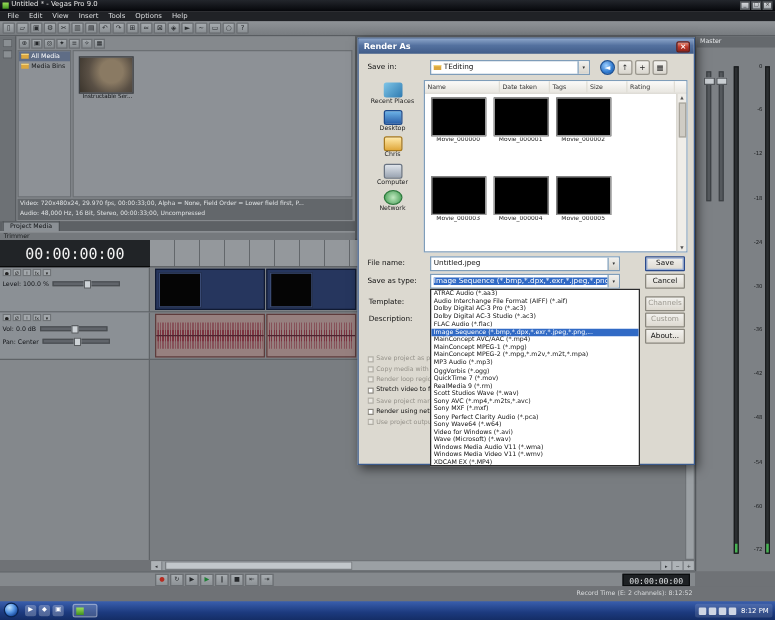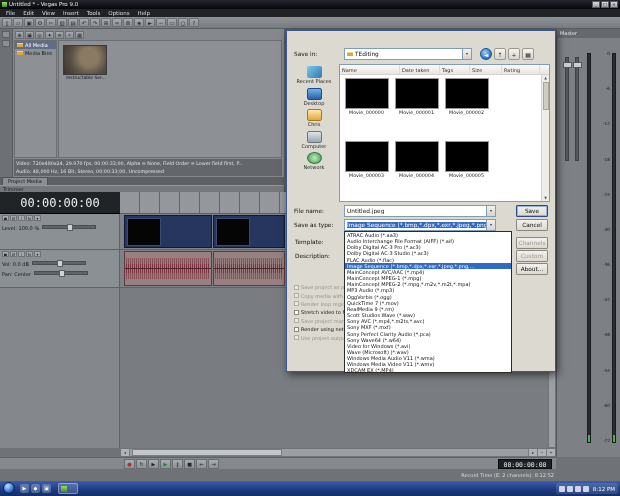--- a/index.html
+++ b/index.html
@@ -402,20 +402,24 @@
     <div id="tray">
       <span class="tray-icon"></span>
       <span class="tray-icon"></span>
       <span class="tray-icon"></span>
       <span class="tray-icon"></span>
       <span id="clock">8:12 PM</span>
     </div>
   </div>
 
   <div id="dialog">
+    <div id="dlg-title">
+      <span>Render As</span>
+      <span id="dlg-close">×</span>
+    </div>
 
     <div id="row-savein">
       <span class="dlg-label">Save in:</span>
       <div id="savein-combo">
         <span class="folder-glyph"></span>
         <span>TEditing</span>
         <span class="combo-arrow"></span>
       </div>
       <div id="dlg-nav">
 

